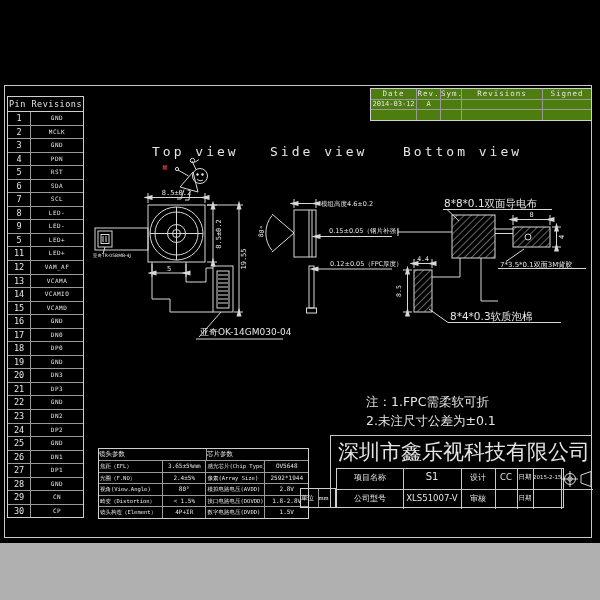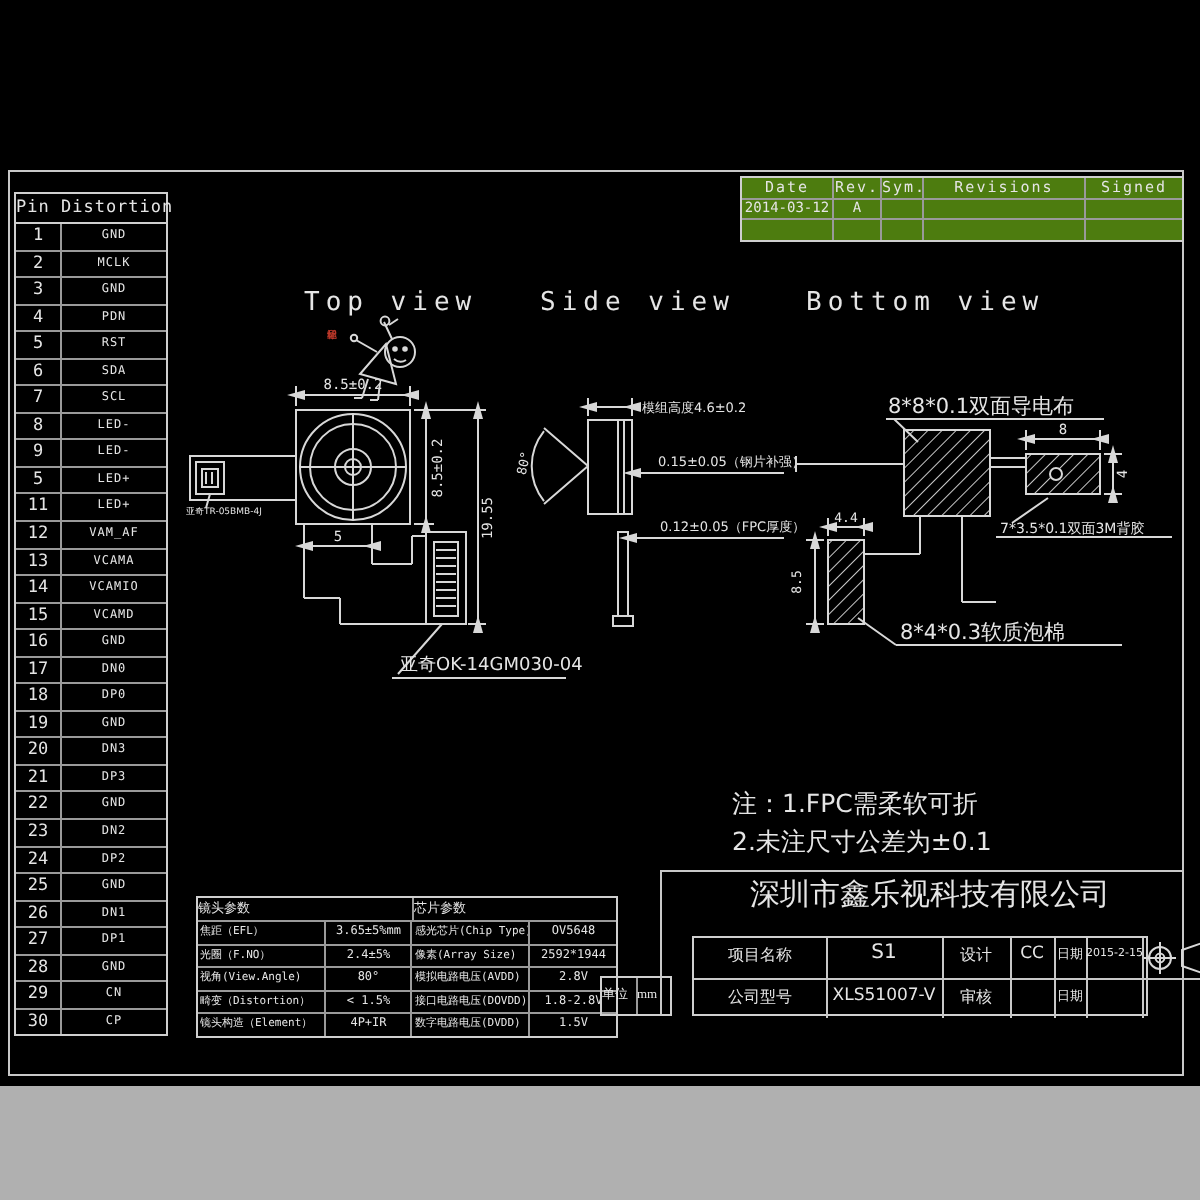--- a/index.html
+++ b/index.html
@@ -25,37 +25,37 @@
   .rev-cell{font-size:7px;line-height:9.5px;text-align:center;overflow:hidden;}
   .rev-cell + .rev-cell{border-left:1px solid #9a9a9a;}
   .rc0{width:45px;}.rc1{width:23px;}.rc2{width:20px;}.rc3{width:80px;}.rc4{flex:1;}
   .rev-head .rev-cell{font-size:7.5px;letter-spacing:1px;}
   
   .view-title{font-size:13px;letter-spacing:3px;font-family:"DejaVu Sans Mono","Liberation Mono",monospace;}
   
   #red-mark{left:162px;top:160px;writing-mode:vertical-rl;font-size:5px;color:#c03a2b;letter-spacing:0;}
   
   .note{font-size:12.5px;font-family:"DejaVu Sans","Liberation Sans",sans-serif;}
-  #company{left:338px;top:438px;width:254px;text-align:center;font-size:15px;
+  #company{left:338px;top:438px;width:254px;text-align:left;font-size:21px;
            font-family:"DejaVu Sans","Liberation Sans",sans-serif;}
   
   #spec-table{left:98px;top:448px;width:211px;border:1px solid #cfcfcf;background:#000;}
   .spec-heads{display:flex;height:11px;border-bottom:1px solid #9a9a9a;}
   .spec-head{font-size:6.5px;line-height:11px;text-align:left;}
   .sh-lens{width:107px;border-right:1px solid #9a9a9a;}
   .sh-chip{flex:1;}
   .spec-body{display:flex;}
   .spec-col{width:107px;}
   .spec-col.chip{width:102px;border-left:1px solid #9a9a9a;}
   .spec-row{display:flex;height:10.6px;border-bottom:1px solid #9a9a9a;}
   .spec-row:last-child{border-bottom:none;}
   .spec-label{width:62px;font-size:5.5px;line-height:10.5px;padding-left:1px;border-right:1px solid #9a9a9a;overflow:hidden;}
   .spec-value{flex:1;font-size:6px;line-height:10.5px;text-align:center;overflow:visible;}
   
-  #tblock{left:336px;top:468px;width:228px;height:40px;border:1px solid #cfcfcf;margin-left:10px;}
+  #tblock{left:336px;top:468px;width:228px;height:40px;border:1px solid #cfcfcf;}
   .tb-cell{position:absolute;font-size:8px;text-align:center;overflow:hidden;
            font-family:"DejaVu Sans","Liberation Sans",sans-serif;}
   #unit-box{left:300px;top:488px;width:36px;height:20px;border:1px solid #cfcfcf;display:flex;}
   .unit-cell{width:50%;font-size:6.5px;line-height:18px;text-align:left;font-family:Liberation Serif, serif;}
   .unit-cell + .unit-cell{border-left:1px solid #9a9a9a;}
   svg text{font-family:"DejaVu Sans Mono","Liberation Mono",monospace;fill:#e5e5e5;stroke:none;}
   svg .cjk{font-family:"DejaVu Sans","Liberation Sans",sans-serif;}
 </style>
 </head>
 <body>
@@ -167,21 +167,21 @@
     <text x="444" y="206.5" font-size="10.5" class="cjk">8*8*0.1双面导电布</text>
     <text x="531.5" y="217" font-size="7" text-anchor="middle">8</text>
     <text x="563.5" y="237" font-size="7" text-anchor="middle" transform="rotate(-90 563.5 237)">4</text>
     <text x="500" y="266.5" font-size="7" class="cjk">7*3.5*0.1双面3M背胶</text>
     <text x="423" y="261" font-size="6.5" text-anchor="middle">4.4</text>
     <text x="400.5" y="291" font-size="6.5" text-anchor="middle" transform="rotate(-90 400.5 291)">8.5</text>
     <text x="450" y="319.5" font-size="10.5" class="cjk">8*4*0.3软质泡棉</text>
   </svg>
 
   <div class="abs" id="pin-table">
-    <div class="pin-title t">Pin Distortion</div>
+    <div class="pin-title t">Pin Revisions</div>
     <div>
         <div class="pin-row">
         <div class="pin-num t">1</div>
         <div class="pin-sig t">GND</div>
       </div>
         <div class="pin-row">
         <div class="pin-num t">2</div>
         <div class="pin-sig t">MCLK</div>
       </div>
         <div class="pin-row">

